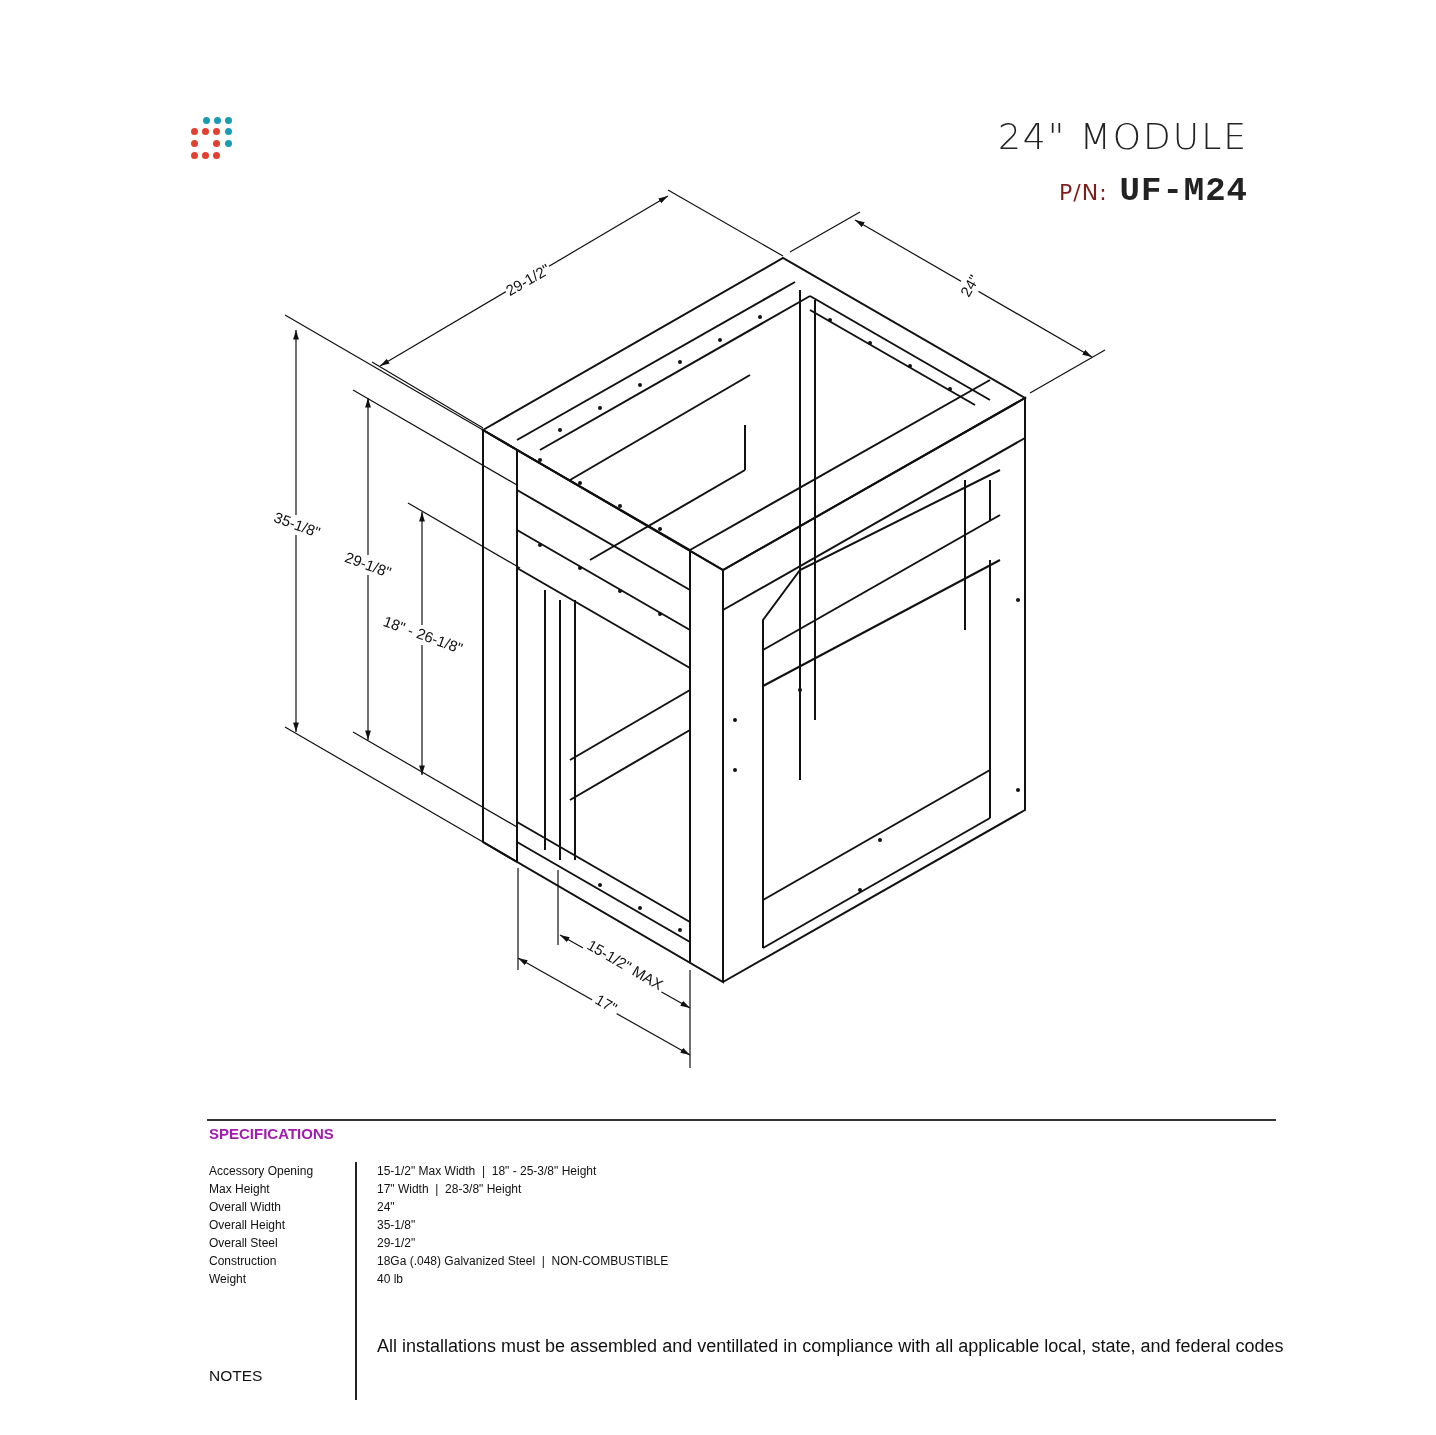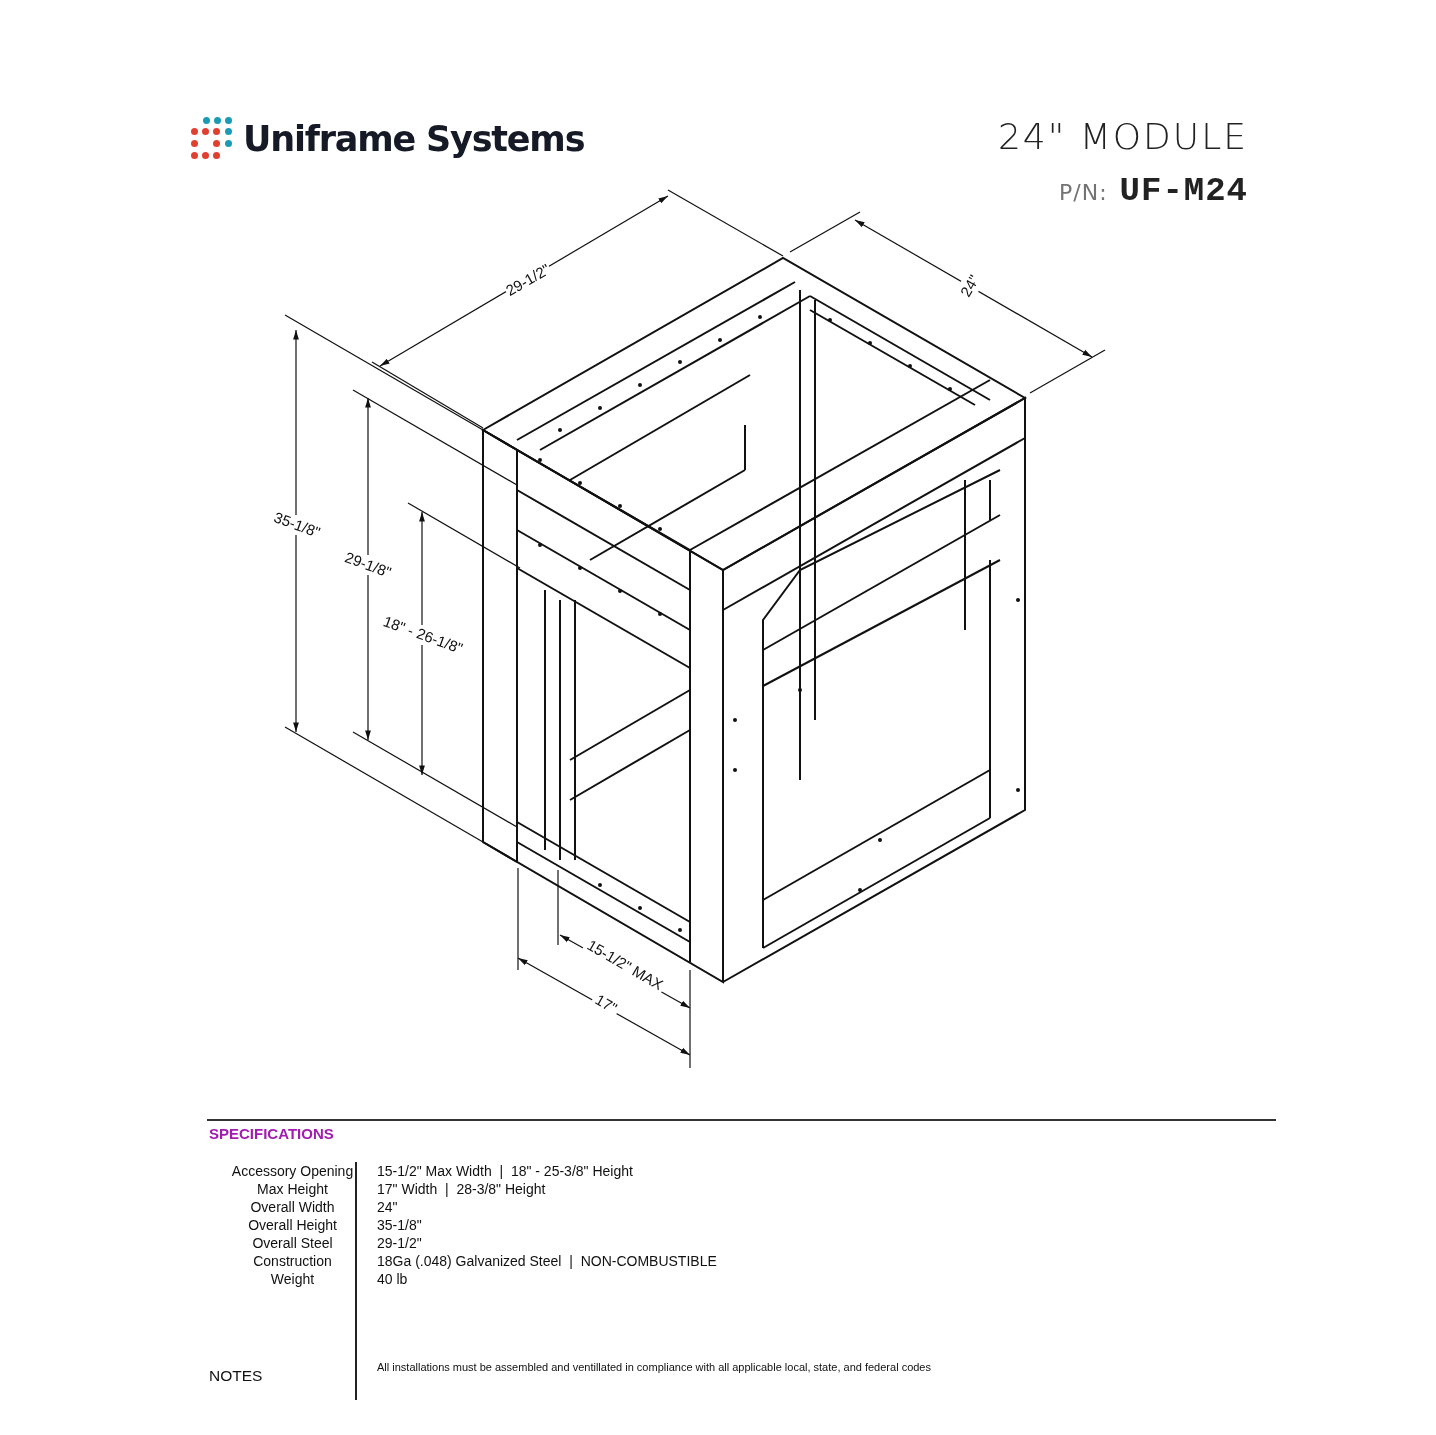--- a/index.html
+++ b/index.html
@@ -5,35 +5,35 @@
   html, body { margin: 0; padding: 0; background: #ffffff; }
   body { width: 1436px; height: 1435px; position: relative; overflow: hidden; font-family: "Liberation Sans", sans-serif; color: #111; }
 
   .logo { position: absolute; left: 189px; top: 116px; display: flex; align-items: center; }
   .logo-dots { width: 46px; height: 46px; position: relative; }
   .logo-dots span { position: absolute; width: 7px; height: 7px; border-radius: 50%; }
   .logo-text { font-family: "DejaVu Sans", sans-serif; font-size: 35px; font-weight: 600; letter-spacing: -1.2px; color: #161a26; margin-left: 8px; line-height: 46px; }
 
   .module-title { position: absolute; right: 188px; top: 116px; font-family: "DejaVu Sans", sans-serif; font-weight: 300; font-size: 36px; letter-spacing: 2px; color: #222; }
   .pn { position: absolute; right: 188px; top: 172px; display: flex; align-items: baseline; }
-  .pn-label { font-family: "DejaVu Sans", sans-serif; font-size: 22px; color: #737373; letter-spacing: 1px; margin-right: 12px; }
+  .pn-label { font-family: "DejaVu Sans", sans-serif; font-size: 22px; color: #7f1d1d; letter-spacing: 1px; margin-right: 12px; }
   .pn-value { font-family: Liberation Mono, monospace; font-size: 34px; font-weight: bold; color: #222; letter-spacing: 1px; }
 
   .drawing { position: absolute; left: 0; top: 0; width: 1436px; height: 1100px; }
   .dim-label { font-family: "Liberation Sans", sans-serif; font-size: 15px; fill: #111; }
 
   .rule { position: absolute; left: 207px; top: 1119px; width: 1069px; height: 2px; background: #333; }
   .spec-heading { position: absolute; left: 209px; top: 1125px; font-size: 15px; font-weight: bold; color: #a21caf; }
   .spec-table { position: absolute; left: 209px; top: 1162px; }
-  .spec-row { display: flex; height: 18px; line-height: 18px; font-size: 14px; text-align: center; }
+  .spec-row { display: flex; height: 18px; line-height: 18px; font-size: 12px; }
   .spec-key { width: 167px; }
   .spec-val { padding-left: 0px; }
   .vline { position: absolute; left: 355px; top: 1162px; width: 1.5px; height: 238px; background: #222; }
   .notes-label { position: absolute; left: 209px; top: 1335px; font-size: 15.5px; margin-top: 32px; }
-  .notes-text { position: absolute; left: 377px; top: 1336px; font-size: 11px; margin-top: 25px; }
+  .notes-text { position: absolute; left: 377px; top: 1336px; font-size: 18px; }
   .spec-vals { position: absolute; left: 377px; top: 1162px; }
 </style>
 </head>
 <body>
 
 <div class="logo">
   <div class="logo-dots">
     <span style="left:14px;top:1px;background:#1a9bb5"></span>
     <span style="left:25px;top:1px;background:#1a9bb5"></span>
     <span style="left:36px;top:1px;background:#1a9bb5"></span>
@@ -41,21 +41,20 @@
     <span style="left:13px;top:12px;background:#e2402f"></span>
     <span style="left:24px;top:12px;background:#e2402f"></span>
     <span style="left:36px;top:12px;background:#1a9bb5"></span>
     <span style="left:2px;top:24px;background:#e2402f"></span>
     <span style="left:24px;top:24px;background:#e2402f"></span>
     <span style="left:36px;top:24px;background:#1a9bb5"></span>
     <span style="left:2px;top:36px;background:#e2402f"></span>
     <span style="left:13px;top:36px;background:#e2402f"></span>
     <span style="left:24px;top:36px;background:#e2402f"></span>
   </div>
-  <div class="logo-text">Uniframe Systems</div>
 </div>
 
 <div class="module-title">24" MODULE</div>
 <div class="pn">
   <span class="pn-label">P/N:</span>
   <span class="pn-value">UF-M24</span>
 </div>
 
 <svg class="drawing" viewBox="0 0 1436 1100" xmlns="http://www.w3.org/2000/svg">
   <defs>

